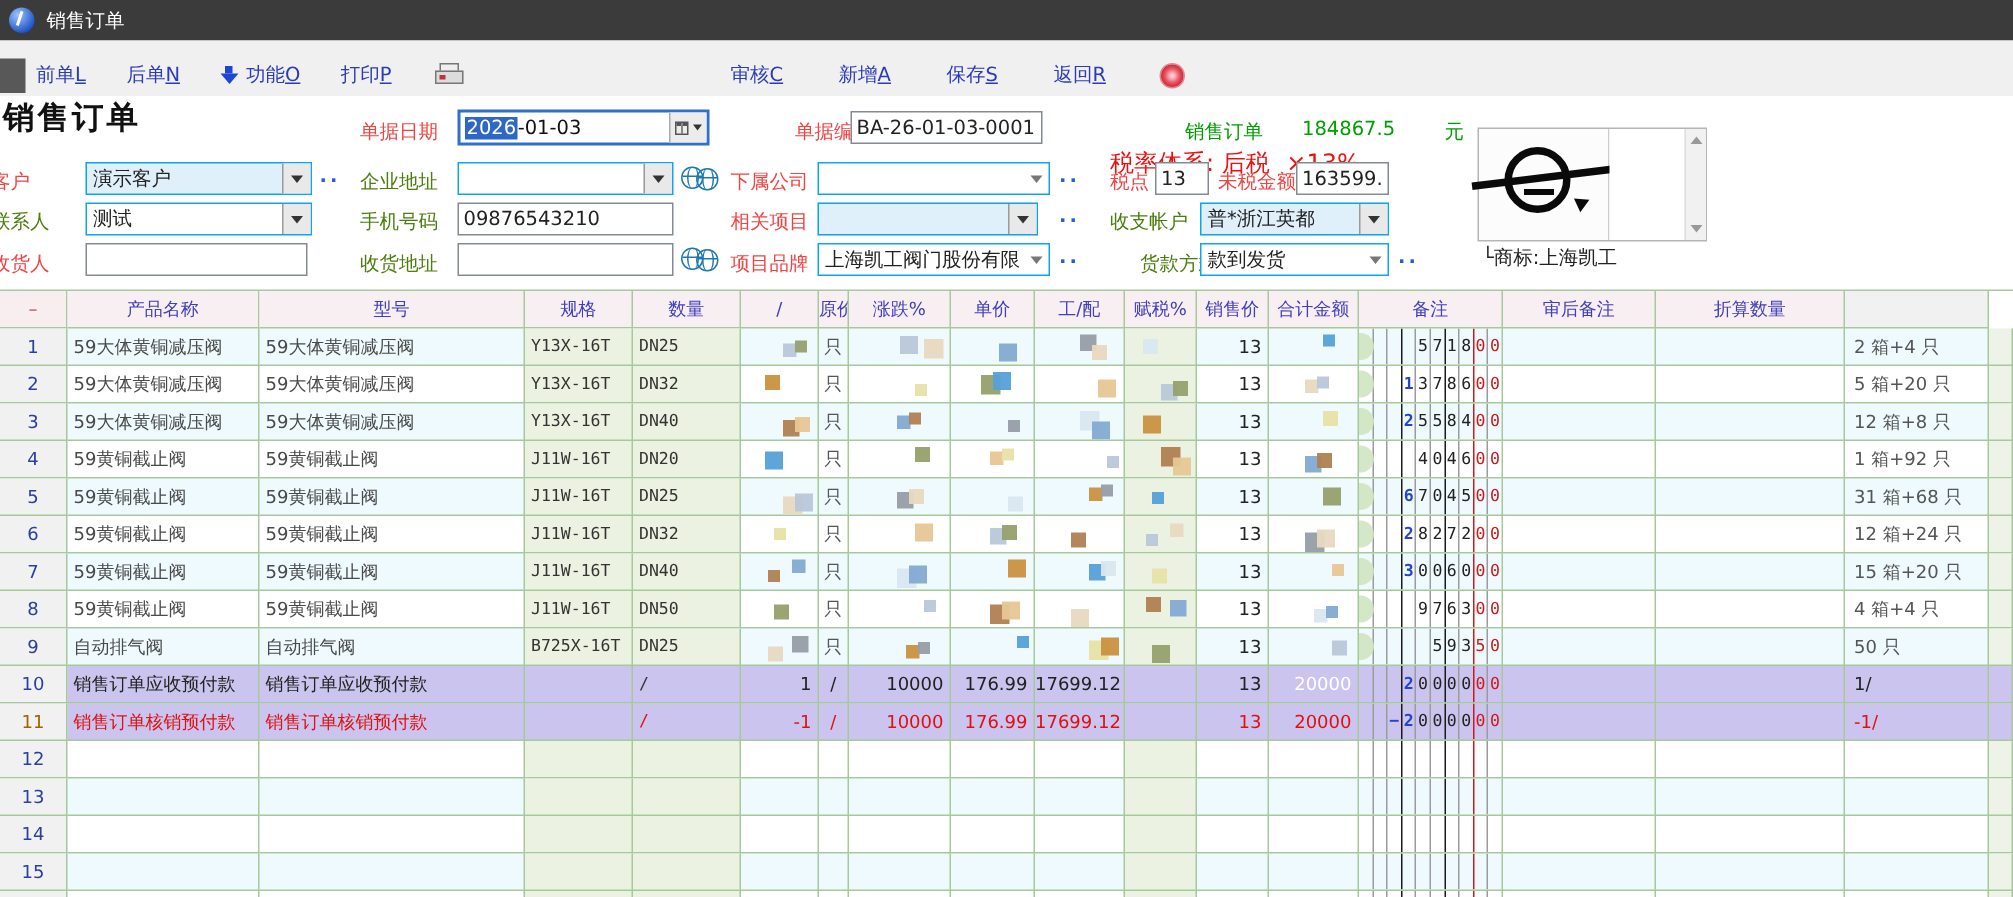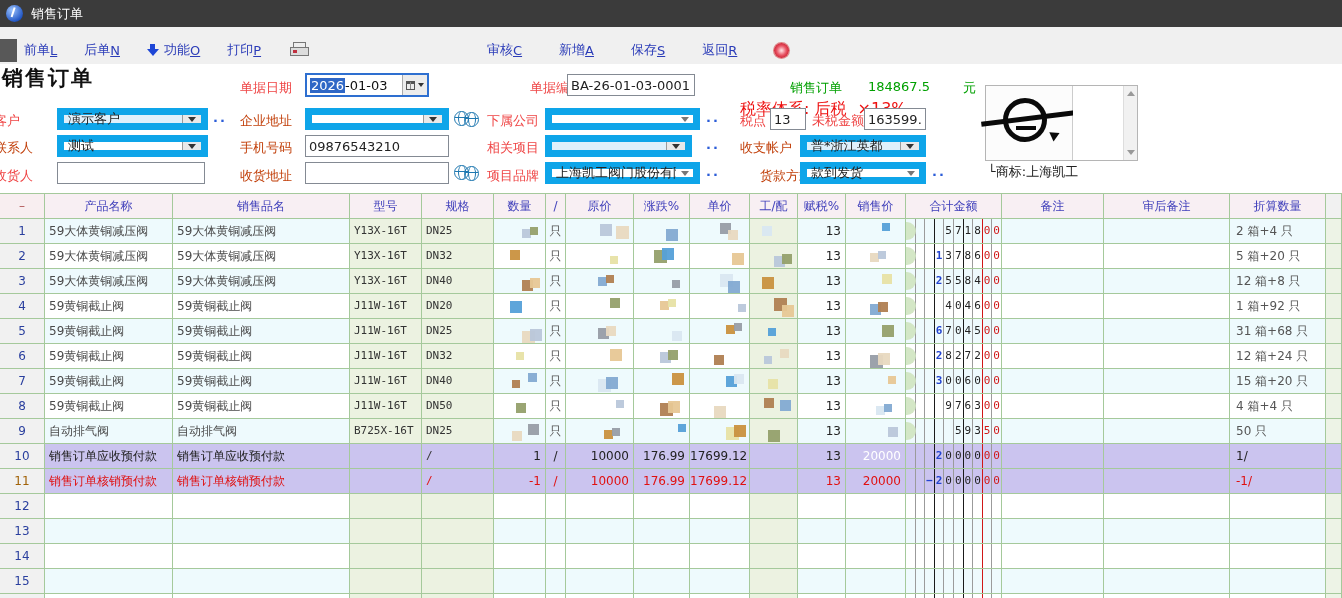--- a/index.html
+++ b/index.html
@@ -26,36 +26,36 @@
   .printer-icon{width:19px;height:16px;position:relative;margin-left:2px}
   .printer-icon::before{content:"";position:absolute;left:3px;top:0;width:11px;height:5px;background:#eee;border:1px solid #777}
   .printer-icon::after{content:"";position:absolute;left:0;top:5px;width:17px;height:7px;background:#dcdcdc;border:1px solid #777}
   .printer-icon i{position:absolute;left:3px;top:8px;width:4px;height:3px;background:#c03040;z-index:2}
   .seal-icon{width:15px;height:15px;border-radius:50%;
              background:radial-gradient(circle,#ffd7da 5%,#e85565 45%,#c81528 80%);
              box-shadow:0 0 0 1px #d88;}
   
   .page-title{left:2px;top:64px;font-size:21px;font-weight:bold;color:#111;letter-spacing:2px}
   .lbl{position:absolute;font-size:13px;color:#ef4444;white-space:nowrap}
-  .lbl.gray{color:#c2410c}
+  .lbl.gray{color:#4d7c0f}
   .green-val{position:absolute;color:#00a000;font-size:13px;white-space:nowrap}
   .red-line{position:absolute;color:#ee1010;font-size:16px;white-space:nowrap}
-  .fld{position:absolute;height:22px;border:7px solid #0ea5e9;background:#fff;display:flex;
+  .fld{position:absolute;height:22px;border:1px solid #0ea5e9;background:#fff;display:flex;
        align-items:center;font-size:13px;box-sizing:border-box}
   .fld.blue{background:#dff0fb}
   .fld .txt{flex:1;padding-left:4px;overflow:hidden;white-space:nowrap;color:#222}
   .dd-btn{width:18px;height:100%;background:#e9e9e9;border-left:1px solid #9a9a9a;display:flex;
           align-items:center;justify-content:center;flex:0 0 auto}
   .dd-btn::after{content:"";width:0;height:0;border-left:4px solid transparent;border-right:4px solid transparent;border-top:5px solid #333}
   .chev{width:17px;height:100%;display:flex;align-items:center;justify-content:center;flex:0 0 auto}
   .chev::after{content:"";width:0;height:0;border-left:4px solid transparent;border-right:4px solid transparent;border-top:5px solid #777}
   .more{position:absolute;color:#2b5cd8;font-weight:bold;font-size:13px;letter-spacing:2px;cursor:pointer}
   input.tbox{position:absolute;height:22px;border:1px solid #848a93;font-size:13px;padding:0 3px;
              box-sizing:border-box;font-family:inherit;color:#222;background:#fff}
-  .datef{left:305px;top:73px;width:124px;height:24px;border:2px solid #2e6fd0;background:#fff;
+  .datef{left:305px;top:73px;width:168px;height:24px;border:2px solid #2e6fd0;background:#fff;
          display:flex;align-items:center;box-sizing:border-box}
   .datef .sel{background:#2f67c6;color:#fff;font-size:13px;margin-left:3px;padding:0 1px}
   .datef .restd{font-size:13px;color:#111}
   .cal-btn{margin-left:auto;width:24px;height:100%;background:#ececec;border-left:1px solid #aaa;
            display:flex;align-items:center;justify-content:center;gap:3px}
   .cal-glyph{width:9px;height:9px;border:1px solid #555;box-sizing:border-box;
       background-image:linear-gradient(to right,transparent 3px,#888 3px,#888 4px,transparent 4px),
                        linear-gradient(#555 2px,transparent 2px)}
   .cal-btn::after{content:"";width:0;height:0;border-left:3px solid transparent;border-right:3px solid transparent;border-top:4px solid #333}
   .globe{position:absolute;width:15px;height:15px;border-radius:50%;border:1px solid #1f78b0;box-sizing:border-box;cursor:pointer}
@@ -265,21 +265,20 @@
       <span class="vs dn"></span>
     </div>
   </div>
 </div>
 <div class="logo-caption">└商标:上海凯工</div>
 
 <div class="grid" id="grid">
     <div class="trow">
       <div class="th h0">–</div>
       <div class="th h1">产品名称</div>
-      <div class="th h2">销售品名</div>
       <div class="th h3">型号</div>
       <div class="th h4">规格</div>
       <div class="th h5">数量</div>
       <div class="th h6">/</div>
       <div class="th h7">原价</div>
       <div class="th h8">涨跌%</div>
       <div class="th h9">单价</div>
       <div class="th h10">工/配</div>
       <div class="th h11">赋税%</div>
       <div class="th h12">销售价</div>

